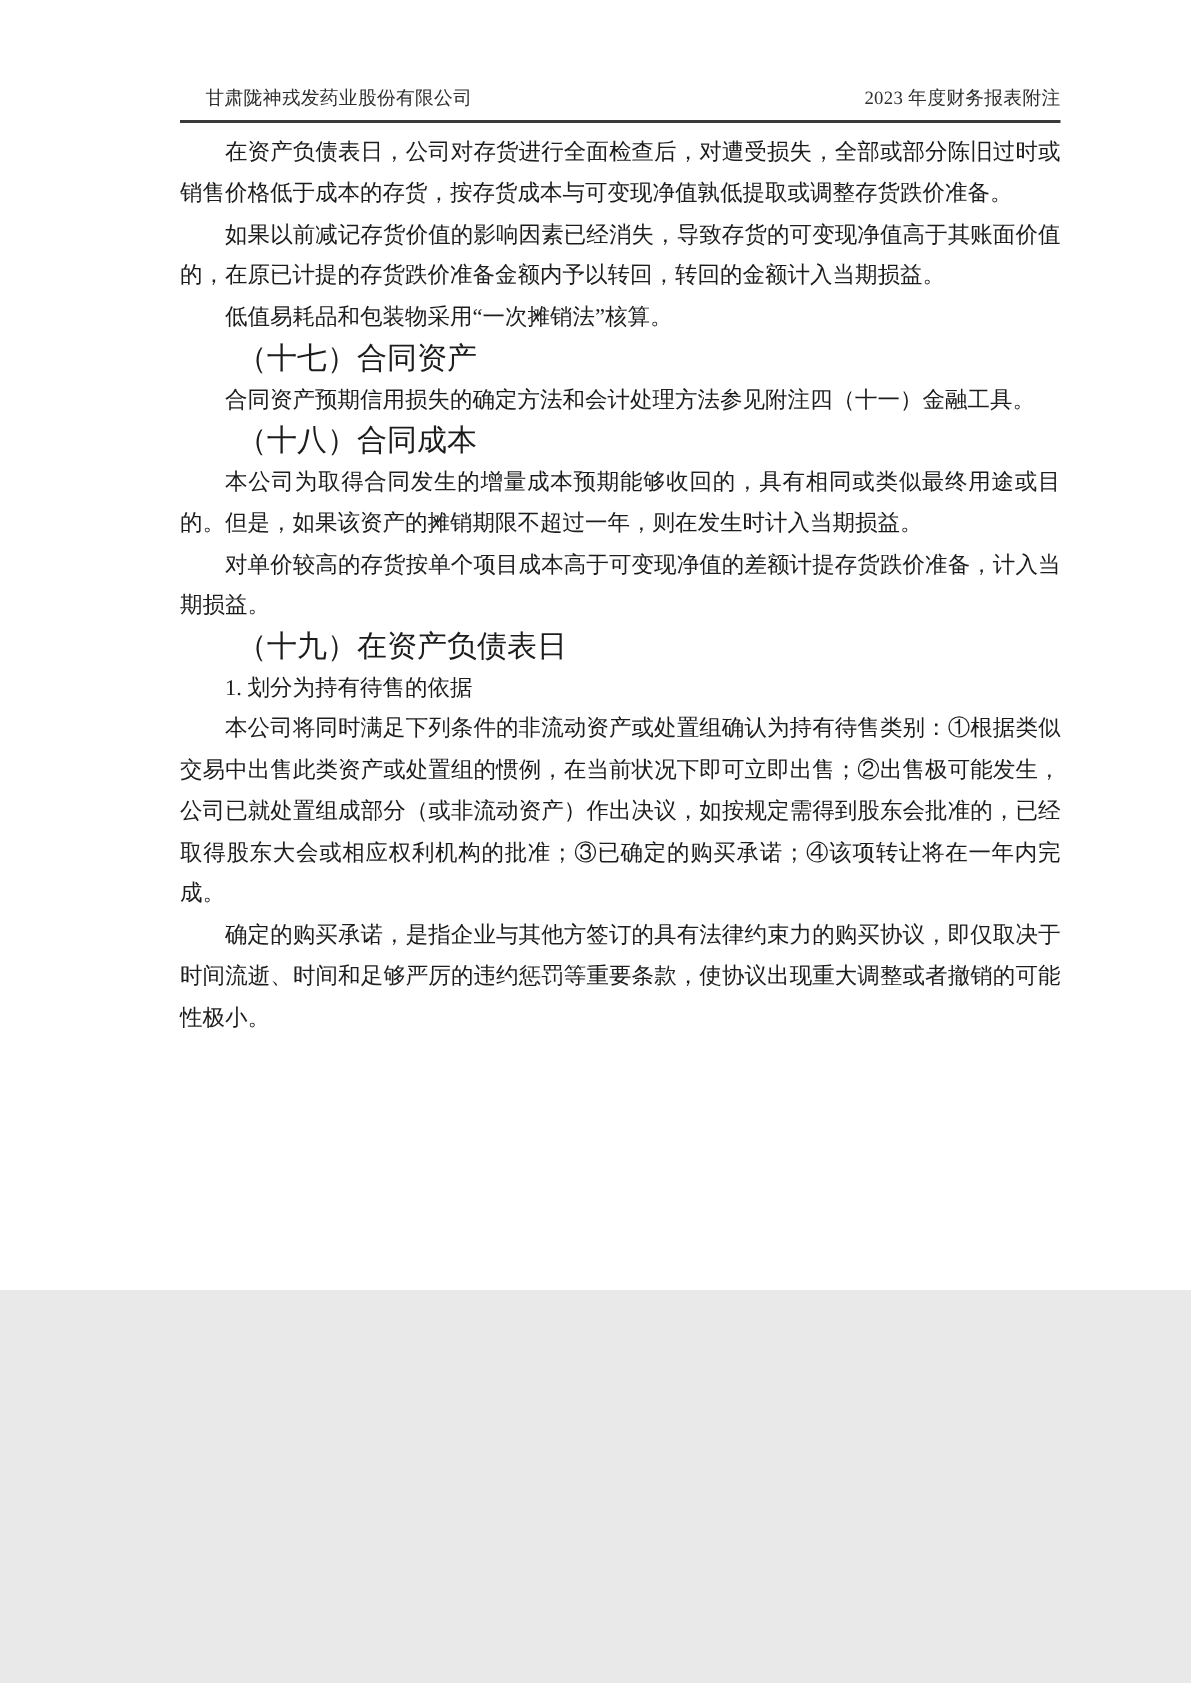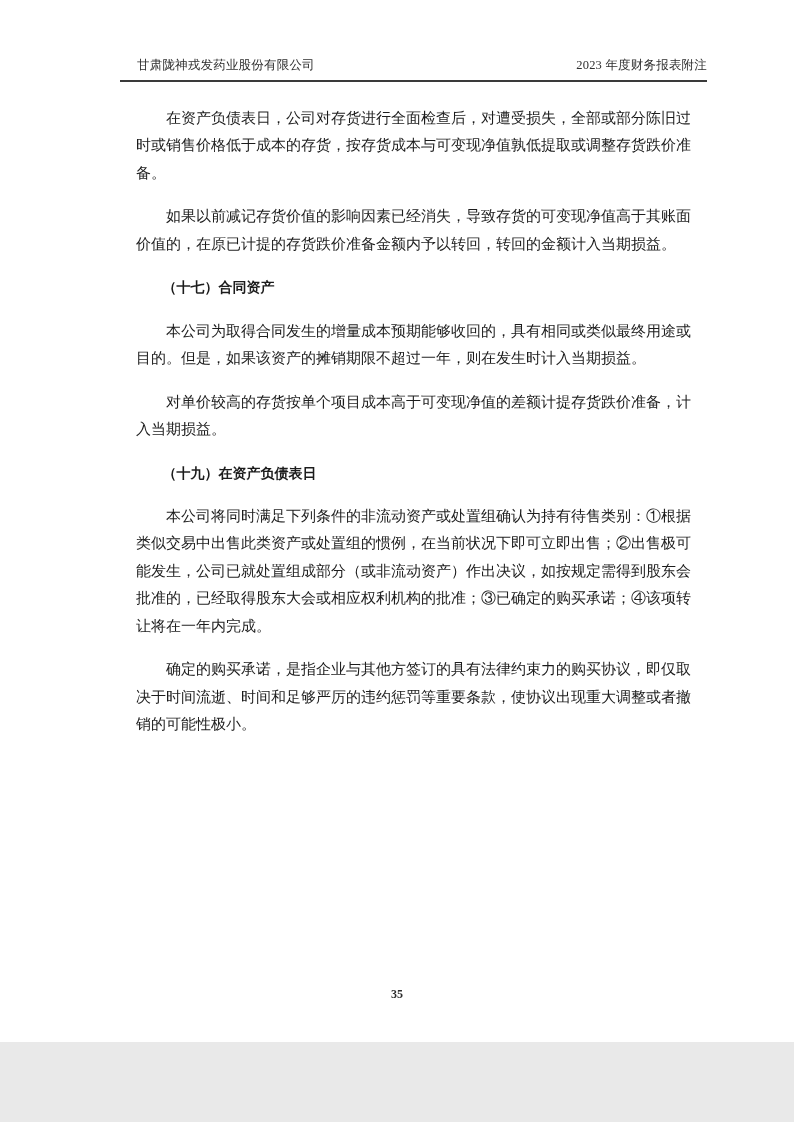--- a/index.html
+++ b/index.html
@@ -1,19 +1,19 @@
 <!DOCTYPE html>
 <html lang="zh"><head>
 <meta charset="utf-8">
 <style>
   html,body { margin:0; padding:0; background:#e9e9e9; }
   .page {
     position: relative;
     width: 794px;
-    height: 1042px;
+    height: 860px;
     margin: 0 auto;
     background: #ffffff;
     font-family: "Liberation Serif", "DejaVu Serif", serif;
     color: #1c1c1c;
     overflow: hidden;
     box-sizing: border-box;
   }
   .header {
     position: absolute;
     top: 57px;
@@ -48,27 +48,27 @@
     position: absolute;
     top: 89px;
     left: 120px;
     width: 587px;
     font-size: 15px;
     line-height: 27.45px;
     text-align: justify;
     text-justify: inter-character;
   }
   .body p {
-    margin: 16px;
+    margin: 0;
     text-indent: 2em;
     word-break: break-all;
   }
   .body p.heading {
-    font-weight: bold;
-    font-size: 14px;
+    font-weight: normal;
+    font-size: 20px;
     line-height: 27.45px;
     text-indent: 1.9em;
   }
   .footer {
     position: absolute;
     top: 987px;
     left: 0;
     width: 100%;
     text-align: center;
     font-size: 12px;
@@ -85,24 +85,28 @@
     <div class="header-row">
       <span class="header-company">甘肃陇神戎发药业股份有限公司</span>
       <span class="header-title">2023 年度财务报表附注</span>
     </div>
     <div class="header-rule"></div>
   </div>
 
   <div class="body">
     <p>在资产负债表日，公司对存货进行全面检查后，对遭受损失，全部或部分陈旧过时或销售价格低于成本的存货，按存货成本与可变现净值孰低提取或调整存货跌价准备。</p>
     <p>如果以前减记存货价值的影响因素已经消失，导致存货的可变现净值高于其账面价值的，在原已计提的存货跌价准备金额内予以转回，转回的金额计入当期损益。</p>
+    <p>低值易耗品和包装物采用“一次摊销法”核算。</p>
     <p class="heading">（十七）合同资产</p>
+    <p>合同资产预期信用损失的确定方法和会计处理方法参见附注四（十一）金融工具。</p>
+    <p class="heading">（十八）合同成本</p>
     <p>本公司为取得合同发生的增量成本预期能够收回的，具有相同或类似最终用途或目的。但是，如果该资产的摊销期限不超过一年，则在发生时计入当期损益。</p>
     <p>对单价较高的存货按单个项目成本高于可变现净值的差额计提存货跌价准备，计入当期损益。</p>
     <p class="heading">（十九）在资产负债表日</p>
+    <p>1. 划分为持有待售的依据</p>
     <p>本公司将同时满足下列条件的非流动资产或处置组确认为持有待售类别：①根据类似交易中出售此类资产或处置组的惯例，在当前状况下即可立即出售；②出售极可能发生，公司已就处置组成部分（或非流动资产）作出决议，如按规定需得到股东会批准的，已经取得股东大会或相应权利机构的批准；③已确定的购买承诺；④该项转让将在一年内完成。</p>
     <p>确定的购买承诺，是指企业与其他方签订的具有法律约束力的购买协议，即仅取决于时间流逝、时间和足够严厉的违约惩罚等重要条款，使协议出现重大调整或者撤销的可能性极小。</p>
   </div>
 
   <div class="footer">
     <span>35</span>
   </div>
 
 </div>
 

